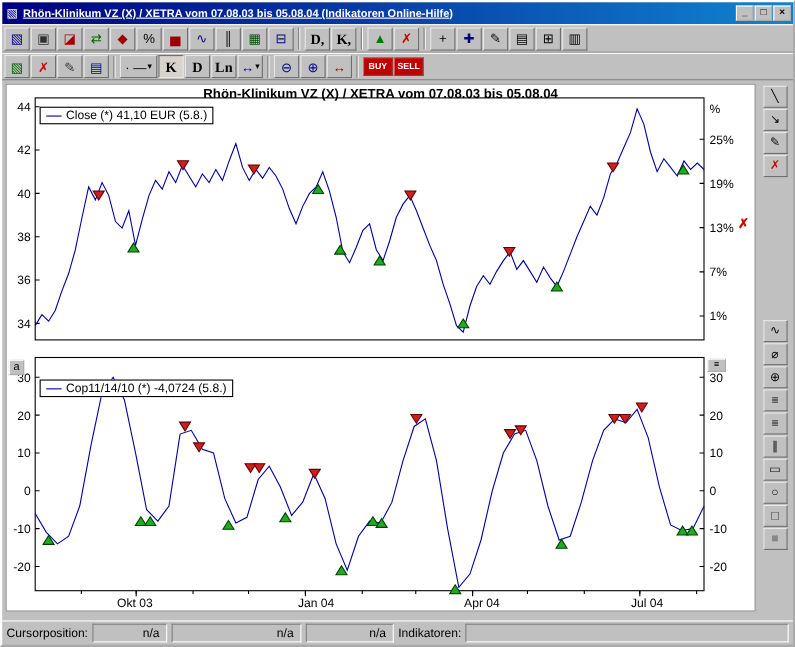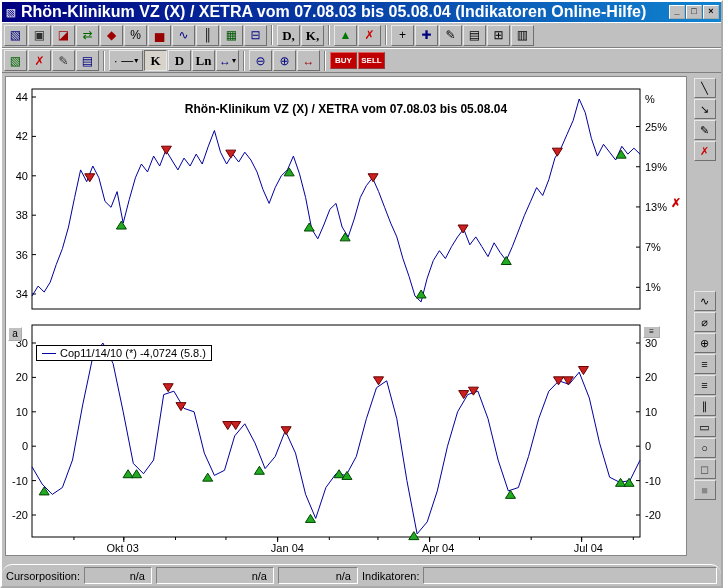--- a/index.html
+++ b/index.html
@@ -7,21 +7,21 @@
   .window{
     width:723px;height:588px;background:#c0c0c0;
     border:2px outset #fff;display:flex;flex-direction:column;
     font-family:"Liberation Sans",sans-serif;font-size:11px;color:#000;
     position:relative;overflow:hidden;
   }
   
   .titlebar{height:20px;flex:0 0 20px;background:linear-gradient(90deg,#000080,#1084d0);
     color:#fff;display:flex;align-items:center;padding:0 2px;gap:3px;}
   .app-icon{width:14px;height:14px;font-size:11px;line-height:14px;text-align:center;color:#fff;}
-  .titlebar .title{flex:1;font-weight:bold;font-size:16px;white-space:nowrap;overflow:hidden;}
+  .titlebar .title{flex:1;font-weight:bold;font-size:10px;white-space:nowrap;overflow:hidden;text-decoration:underline;}
   .winbtn{width:16px;height:14px;background:#c0c0c0;border:1px outset #fff;color:#000;
     font-size:9px;line-height:11px;text-align:center;font-weight:bold;}
   
   .toolbar{display:flex;align-items:center;padding:1px 2px;gap:1px;
     border-top:1px solid #fff;border-bottom:1px solid #808080;background:#c0c0c0;}
   .toolbar.row1{flex:0 0 26px;}
   .toolbar.row2{flex:0 0 25px;}
   .tbtn{min-width:23px;height:21px;background:#c0c0c0;display:flex;align-items:center;
     justify-content:center;border:1px solid;border-color:#e8e8e8 #6f6f6f #6f6f6f #e8e8e8;gap:1px;padding:0 1px;}
   .tbtn.wide{min-width:34px;}
@@ -30,42 +30,42 @@
   .tbtn .lbl{font-family:"Liberation Serif",serif;font-weight:bold;font-size:13px;line-height:13px;}
   .tbtn.badge{background:#c00000;border:1px outset #e06060;min-width:27px;height:17px;}
   .tbtn.badge .blbl{color:#fff;font-weight:bold;font-size:8px;font-family:"Liberation Sans",sans-serif;}
   .drop{font-size:8px;color:#000;}
   .sep{width:2px;height:20px;border-left:1px solid #808080;border-right:1px solid #fff;margin:0 3px;flex:0 0 2px;}
   
   .main{flex:1;display:flex;padding:3px 2px 3px 3px;gap:3px;position:relative;}
   .canvas{position:relative;width:682px;height:480px;background:#fff;
     border:1px solid #868686;flex:0 0 682px;}
   .chart-title{position:absolute;top:1px;left:0;width:100%;text-align:center;
-    font-weight:bold;font-size:12px;margin-top:24px;}
+    font-weight:bold;font-size:12px;}
   .legend{position:absolute;display:flex;align-items:center;gap:4px;background:#fff;
     border:1px solid #000;padding:1px 5px;font-size:11px;white-space:nowrap;}
   .legend .sample{width:14px;border-top:1px solid #0000a0;height:0;}
   .legend.upper{left:30px;top:20px;}
   .legend.lower{left:30px;top:268px;}
   .mini-box{position:absolute;background:#c0c0c0;border:1px outset #fff;text-align:center;
     font-size:10px;line-height:11px;}
   .a-box{left:2px;top:250px;width:14px;height:14px;}
   .menu-box{left:637px;top:249px;width:17px;height:12px;font-size:8px;line-height:9px;}
   .close-scale{position:absolute;left:663px;top:119px;width:14px;height:14px;color:#cc0000;
     font-weight:bold;font-size:12px;line-height:14px;text-align:center;}
   #chart-svg{position:absolute;left:0;top:0;}
   
   .side{flex:1;display:flex;flex-direction:column;align-items:center;gap:1px;padding-top:2px;}
   .sbtn{width:22px;height:20px;background:#c0c0c0;border:1px solid;
     border-color:#e8e8e8 #6f6f6f #6f6f6f #e8e8e8;display:flex;align-items:center;justify-content:center;}
   .sbtn .glyph{font-size:11px;line-height:11px;}
   .side .spacer{height:128px;}
   
   .statusbar{flex:0 0 22px;display:flex;align-items:center;gap:4px;padding:0 4px;
-    border-top:1px solid #fff;border-radius:10px;}
+    border-top:1px solid #fff;}
   .sunken{border:1px solid;border-color:#808080 #fff #fff #808080;height:17px;
     display:flex;align-items:center;justify-content:flex-end;padding:0 6px;background:#c0c0c0;}
   .f1{width:68px;}.f2{width:118px;}.f3{width:80px;}.f4{flex:1;justify-content:flex-start;}
   .slabel{white-space:nowrap;}
 </style>
 </head>
 <body>
 
 <div class="window">
 
@@ -307,20 +307,24 @@
             <path d="M 328.04 400.72 L 338.04 400.72 L 333.04 392.72 Z" fill="#22aa22" stroke="#004400" stroke-width="1"></path>
             <path d="M 335.944 402.44 L 345.944 402.44 L 340.944 394.44 Z" fill="#22aa22" stroke="#004400" stroke-width="1"></path>
             <path d="M 402.824 462.64 L 412.824 462.64 L 407.824 454.64 Z" fill="#22aa22" stroke="#004400" stroke-width="1"></path>
             <path d="M 499.49600000000004 421.36 L 509.49600000000004 421.36 L 504.49600000000004 413.36 Z" fill="#22aa22" stroke="#004400" stroke-width="1"></path>
             <path d="M 609.544 409.32 L 619.544 409.32 L 614.544 401.32 Z" fill="#22aa22" stroke="#004400" stroke-width="1"></path>
             <path d="M 618.056 409.32 L 628.056 409.32 L 623.056 401.32 Z" fill="#22aa22" stroke="#004400" stroke-width="1"></path>
           </g>
         </svg>
       <div class="chart-title">Rhön-Klinikum VZ (X) / XETRA vom 07.08.03 bis 05.08.04</div>
 
+      <div class="legend upper">
+        <span class="sample"></span>
+        <span>Close (*) 41,10 EUR (5.8.)</span>
+      </div>
 
       <div class="legend lower">
         <span class="sample"></span>
         <span>Cop11/14/10 (*) -4,0724 (5.8.)</span>
       </div>
 
       <div class="mini-box a-box">a</div>
       <div class="mini-box menu-box">≡</div>
       <div class="close-scale">✗</div>
     </div>

